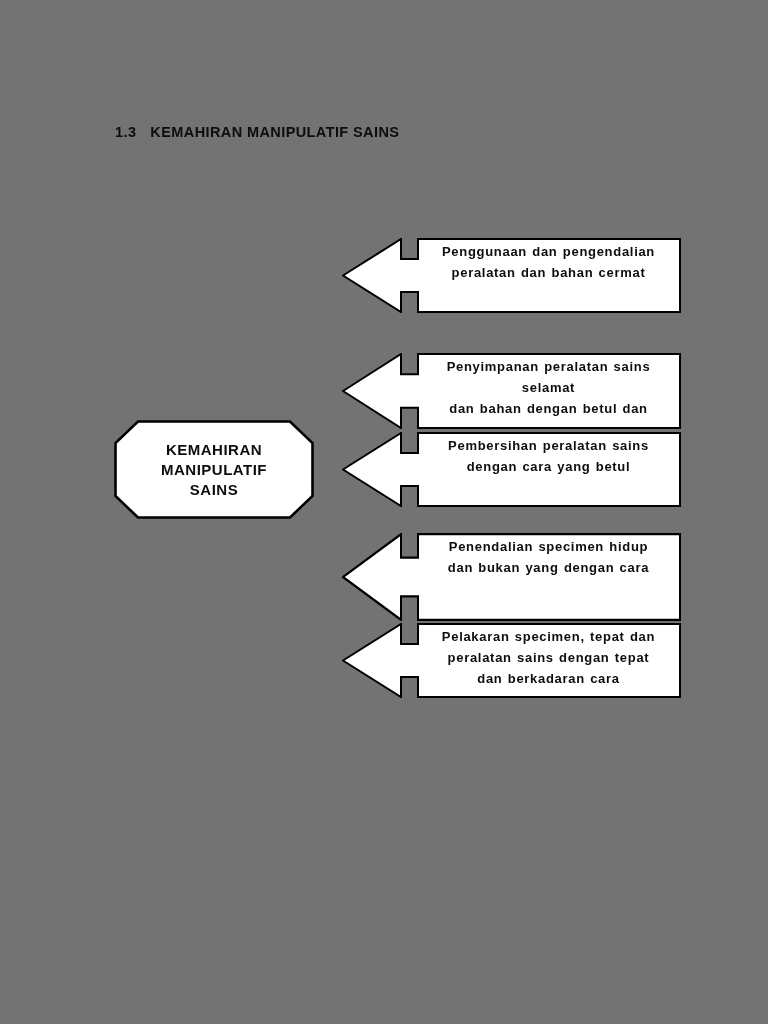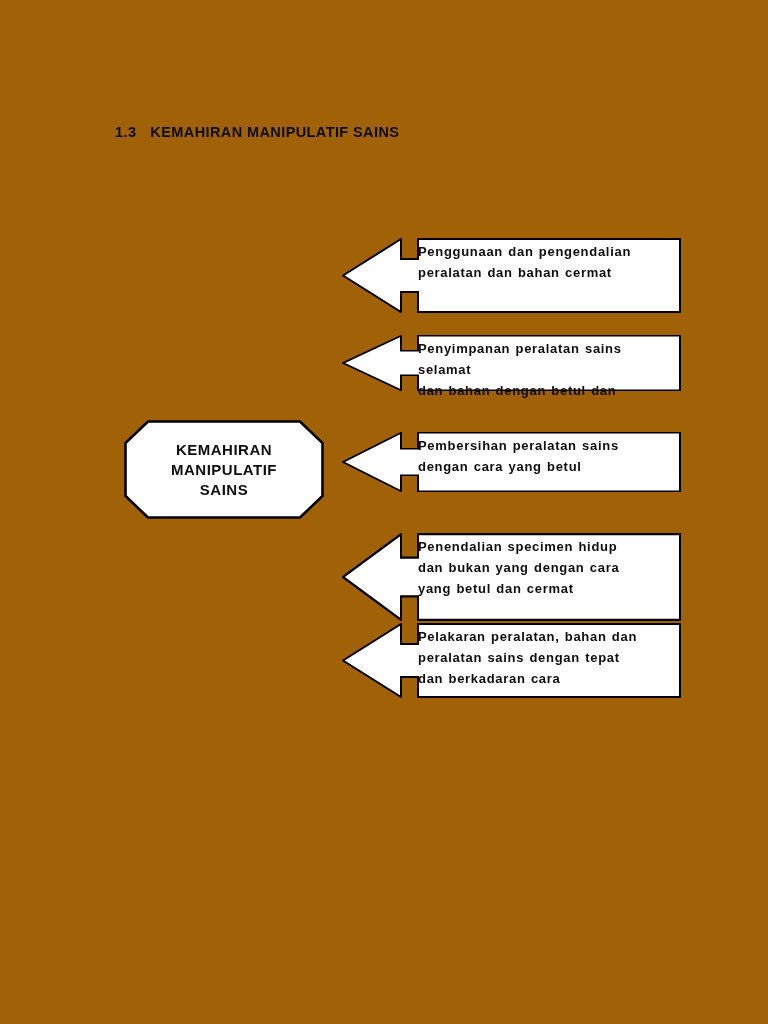--- a/index.html
+++ b/index.html
@@ -1,47 +1,47 @@
 <!DOCTYPE html>
 <html><head>
 <meta charset="utf-8">
 <style>
   html,body { margin:0; padding:0; background:#ffffff; }
   .canvas {
-    position:relative; width:768px; height:1024px; background:#a16207;
+    position:relative; width:768px; height:1024px; background:#737373;
     font-family:"Liberation Sans","DejaVu Sans",sans-serif; color:#000;
     overflow:hidden;
   }
   .heading {
     position:absolute; left:115px; top:124px;
     font-size:14.5px; font-weight:bold; letter-spacing:0.4px; color:#0d0d0d;
     white-space:nowrap;
   }
   .heading .h-num { margin-right:14px; }
 
-  .octagon { position:absolute; left:124px; top:420px; width:200px; height:99px;border-radius:15px; }
+  .octagon { position:absolute; left:114px; top:420px; width:200px; height:99px;border-radius:15px; }
   .octagon svg { position:absolute; left:0; top:0; width:100%; height:100%; }
   .oct-text {
     position:absolute; left:0; top:0; width:100%; height:100%;
     display:flex; flex-direction:column; align-items:center; justify-content:center;
     font-size:15px; font-weight:bold; letter-spacing:0.5px; line-height:20px;
     text-align:center; color:#0d0d0d;
   }
 
   .arrow-row { position:absolute; left:342px; width:339px; }
   .arrow-row svg { position:absolute; left:0; top:0; width:100%; height:100%; }
   .row1 { top:238px; height:75px; }
-  .row2 { top:335px; height:56px; }
-  .row3 { top:432px; height:60px; }
+  .row2 { top:353px; height:76px; }
+  .row3 { top:432px; height:75px; }
   .row4 { top:533px; height:88px; }
   .row5 { top:623px; height:75px; }
   .box-text {
     position:absolute; left:76px; right:2px; top:3px;
     font-size:13px; font-weight:bold; letter-spacing:0.7px; word-spacing:1px;
-    line-height:21px; text-align:left; color:#0d0d0d;
+    line-height:21px; text-align:center; color:#0d0d0d;
   }
   .shape-line { fill:#ffffff; stroke:#000000; }
 </style>
 </head>
 <body>
 
 <div class="canvas">
 
   <div class="heading">
     <span class="h-num">1.3</span><span class="h-title">KEMAHIRAN MANIPULATIF SAINS</span>
@@ -90,28 +90,27 @@
     </div>
   </div>
 
   <div class="arrow-row row4">
     <svg viewBox="0 0 339 75" preserveAspectRatio="none">
       <polygon class="shape-line" stroke-width="2" points="1,37.5 59,1 59,21 76,21 76,1 338,1 338,74 76,74 76,54 59,54 59,74"></polygon>
     </svg>
     <div class="box-text">
       <div>Penendalian specimen hidup</div>
       <div>dan bukan yang dengan cara</div>
-      <div>yang betul dan cermat</div>
     </div>
   </div>
 
   <div class="arrow-row row5">
     <svg viewBox="0 0 339 75" preserveAspectRatio="none">
       <polygon class="shape-line" stroke-width="2" points="1,37.5 59,1 59,21 76,21 76,1 338,1 338,74 76,74 76,54 59,54 59,74"></polygon>
     </svg>
     <div class="box-text">
-      <div>Pelakaran peralatan, bahan dan</div>
+      <div>Pelakaran specimen, tepat dan</div>
       <div>peralatan sains dengan tepat</div>
       <div>dan berkadaran cara</div>
     </div>
   </div>
 
 </div>
 
 </body></html>

